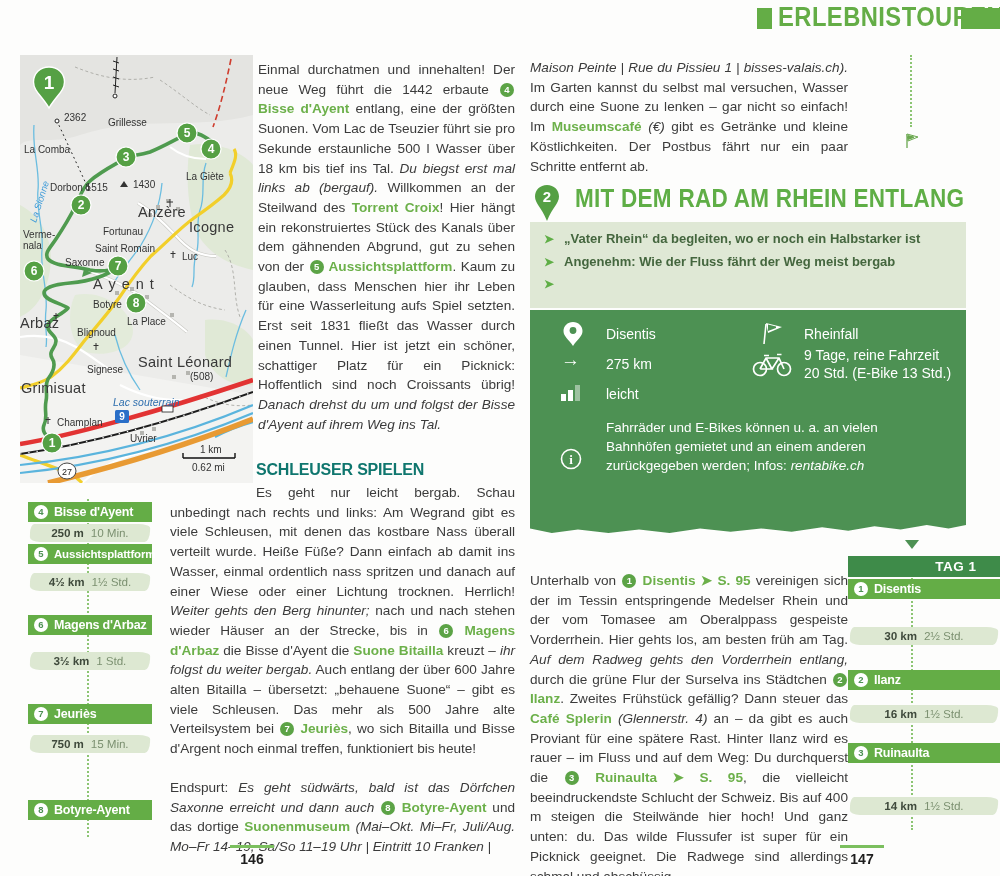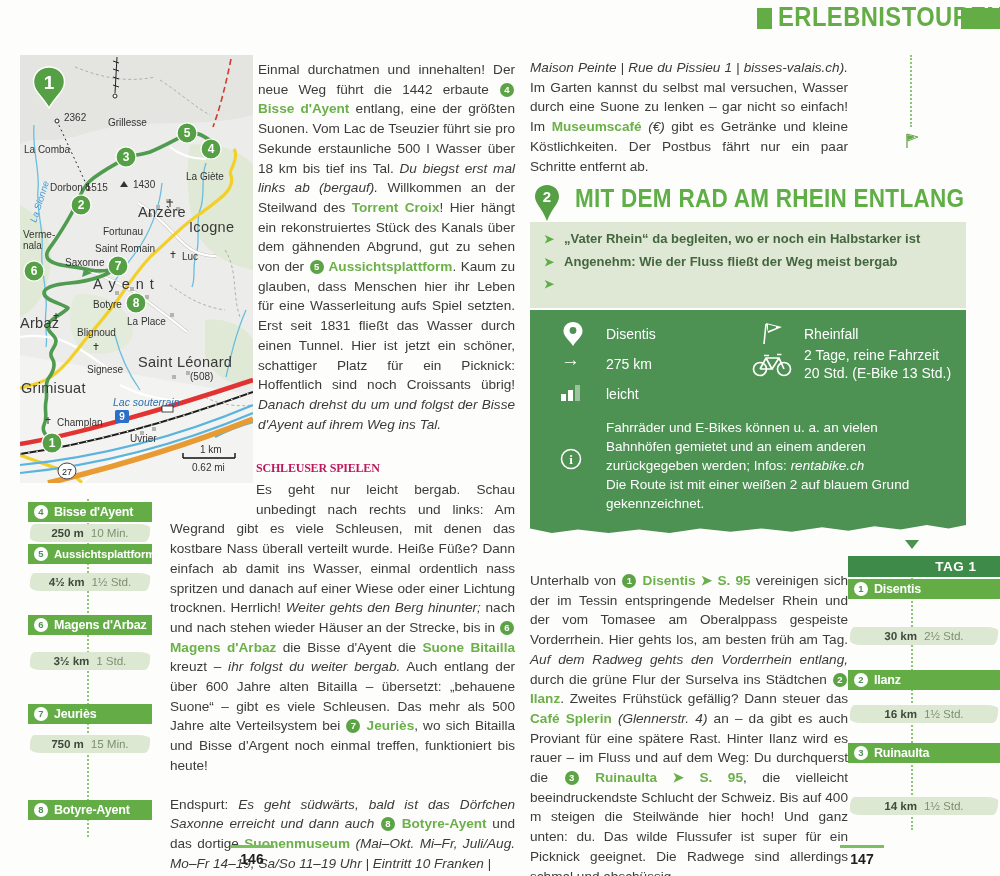--- a/index.html
+++ b/index.html
@@ -11,21 +11,21 @@
              letter-spacing:.5px;transform:scaleX(.88);transform-origin:left top;white-space:nowrap;}
   .hdr-sq{position:absolute;left:757px;top:8px;width:15px;height:21px;background:#64ad46;}
   .hdr-bar{position:absolute;left:961px;top:8px;width:39px;height:21px;background:#64ad46;}
   
   .body-txt{font-size:13.6px;line-height:19.7px;text-align:justify;color:#3b3b3b;}
   .it{font-style:italic;text-align:center;}
   .kw{color:#6cb04a;font-weight:bold;}
   .wp{display:inline-block;width:14px;height:14px;border-radius:50%;background:#5ca346;color:#fff;
       font-size:9.5px;line-height:14px;text-align:center;font-weight:bold;font-style:normal;
       position:relative;top:-1px;margin:0 1px;}
-  .sect-h{font-size:12px;font-weight:bold;color:#be185d;letter-spacing:-.2px;margin:0 0 4px 0;font-family:Liberation Serif, serif;}
+  .sect-h{font-size:16px;font-weight:bold;color:#0f766e;letter-spacing:-.2px;margin:0 0 4px 0;}
   .map-notch{float:left;width:86px;height:41px;}
   
   .tbar{position:absolute;background:#64ad46;color:#fff;display:flex;align-items:center;
         padding-left:6px;box-sizing:border-box;height:20px;}
   .tbar .num{flex:0 0 auto;width:14px;height:14px;border-radius:50%;background:#fff;color:#4d9153;
         font-size:9.5px;font-weight:bold;text-align:center;line-height:14px;margin-right:6px;}
   .tbar .lbl{font-size:12.5px;font-weight:bold;white-space:nowrap;letter-spacing:-.2px;}
   .strip{position:absolute;background:#dde8d2;height:18px;display:flex;align-items:center;justify-content:center;
          gap:7px;border-radius:4px 12px 5px 10px / 9px 4px 11px 5px;transform:skewX(-1.5deg);}
   .strip .d{font-size:11.5px;font-weight:bold;color:#3f4a3c;}
@@ -323,21 +323,21 @@
   </svg>
   <div class="t2-title">MIT DEM RAD AM RHEIN ENTLANG</div>
 
   <div class="hl-box">
     <div class="hl-row">
       <span class="hl-arrow">➤</span>
       <span class="hl-txt">„Vater Rhein“ da begleiten, wo er noch ein Halbstarker ist</span>
     </div>
     <div class="hl-row">
       <span class="hl-arrow">➤</span>
-      <span class="hl-txt">Angenehm: Wie der Fluss fließt der Weg meist bergab</span>
+      <span class="hl-txt">Angenehm: Wie der Fluss fährt der Weg meist bergab</span>
     </div>
     <div class="hl-row">
       <span class="hl-arrow">➤</span>
     </div>
   </div>
 
   <div class="fact-box">
     <svg class="fact-ic" style="left:32px;top:11px" width="22" height="26" viewBox="0 0 22 26">
       <path d="M11,1 C5.5,1 1.5,5 1.5,10 C1.5,15.5 6.5,18 11,25 C15.5,18 20.5,15.5 20.5,10 C20.5,5 16.5,1 11,1 Z" fill="#fff"></path>
       <circle cx="11" cy="9.5" r="3.4" fill="#4d9153"></circle>
@@ -352,35 +352,34 @@
     <div class="fact-ic" style="left:31px;top:39px;font-size:19px;font-weight:bold;color:#fff">→</div>
     <div class="fact-lbl" style="left:76px;top:46px">275 km</div>
     <svg class="fact-ic" style="left:222px;top:41px" width="40" height="26" viewBox="0 0 40 26">
       <g stroke="#fff" stroke-width="1.7" fill="none">
         <circle cx="8" cy="18" r="6.5"></circle>
           <circle cx="32" cy="18" r="6.5"></circle>
         <path d="M8,18 L14,7 L27,7 L32,18 M14,7 L20,18 L8,18 M20,18 L27,7"></path>
         <path d="M12,4.5 L17,4.5 M25,3.5 L29.5,3.5"></path>
       </g>
     </svg>
-    <div class="fact-lbl" style="left:274px;top:37px">2 Tage, reine Fahrzeit</div>
+    <div class="fact-lbl" style="left:274px;top:37px">9 Tage, reine Fahrzeit</div>
     <div class="fact-lbl" style="left:274px;top:55px">20 Std. (E-Bike 13 Std.)</div>
     <svg class="fact-ic" style="left:30px;top:74px" width="22" height="18" viewBox="0 0 22 18">
       <rect x="1" y="10" width="5" height="7" fill="#fff"></rect>
       <rect x="8" y="6" width="5" height="11" fill="#fff"></rect>
       <rect x="15" y="1" width="5" height="16" fill="#ffffff" opacity="0.45"></rect>
     </svg>
     <div class="fact-lbl" style="left:76px;top:76px">leicht</div>
     <svg class="fact-ic" style="left:30px;top:138px" width="22" height="22" viewBox="0 0 22 22">
       <circle cx="11" cy="11" r="9.5" fill="none" stroke="#fff" stroke-width="1.6"></circle>
       <text x="11" y="16" text-anchor="middle" font-size="13" font-weight="bold" fill="#fff" font-family="Liberation Serif, serif">i</text>
     </svg>
     <div class="info-txt">
       <div>Fahrräder und E-Bikes können u. a. an vielen Bahnhöfen gemietet und an einem anderen zurückgegeben werden; Infos: <span class="it">rentabike.ch</span></div>
-      <div>Die Route ist mit einer weißen 2 auf blauem Grund gekennzeichnet.</div>
     </div>
   </div>
 
   <div class="abs body-txt" style="left:530px;top:571px;width:318px">Unterhalb von <span class="wp">1</span><span class="kw"> Disentis ➤ S. 95</span> vereinigen sich der im Tessin entspringende Medelser Rhein und der vom Tomasee am Oberalppass gespeiste Vorderrhein. Hier gehts los, am besten früh am Tag. <span class="it">Auf dem Radweg gehts den Vorderrhein entlang,</span> durch die grüne Flur der Surselva ins Städtchen <span class="wp">2</span><span class="kw"> Ilanz</span>. Zweites Frühstück gefällig? Dann steuer das <span class="kw">Café Splerin</span> <span class="it">(Glennerstr. 4)</span> an – da gibt es auch Proviant für eine spätere Rast. Hinter Ilanz wird es rauer – im Fluss und auf dem Weg: Du durchquerst die <span class="wp">3</span><span class="kw"> Ruinaulta ➤ S. 95</span>, die vielleicht beeindruckendste Schlucht der Schweiz. Bis auf 400 m steigen die Steilwände hier hoch! Und ganz unten: du. Das wilde Flussufer ist super für ein Picknick geeignet. Die Radwege sind allerdings schmal und abschüssig</div>
 
   <div class="abs" style="left:848px;top:538px;width:152px;height:300px">
     <div class="down-arrow"></div>
     <div class="dotline" style="left:63px;top:40px;height:252px"></div>
     <div class="tag-bar">
       <span>TAG 1</span>

